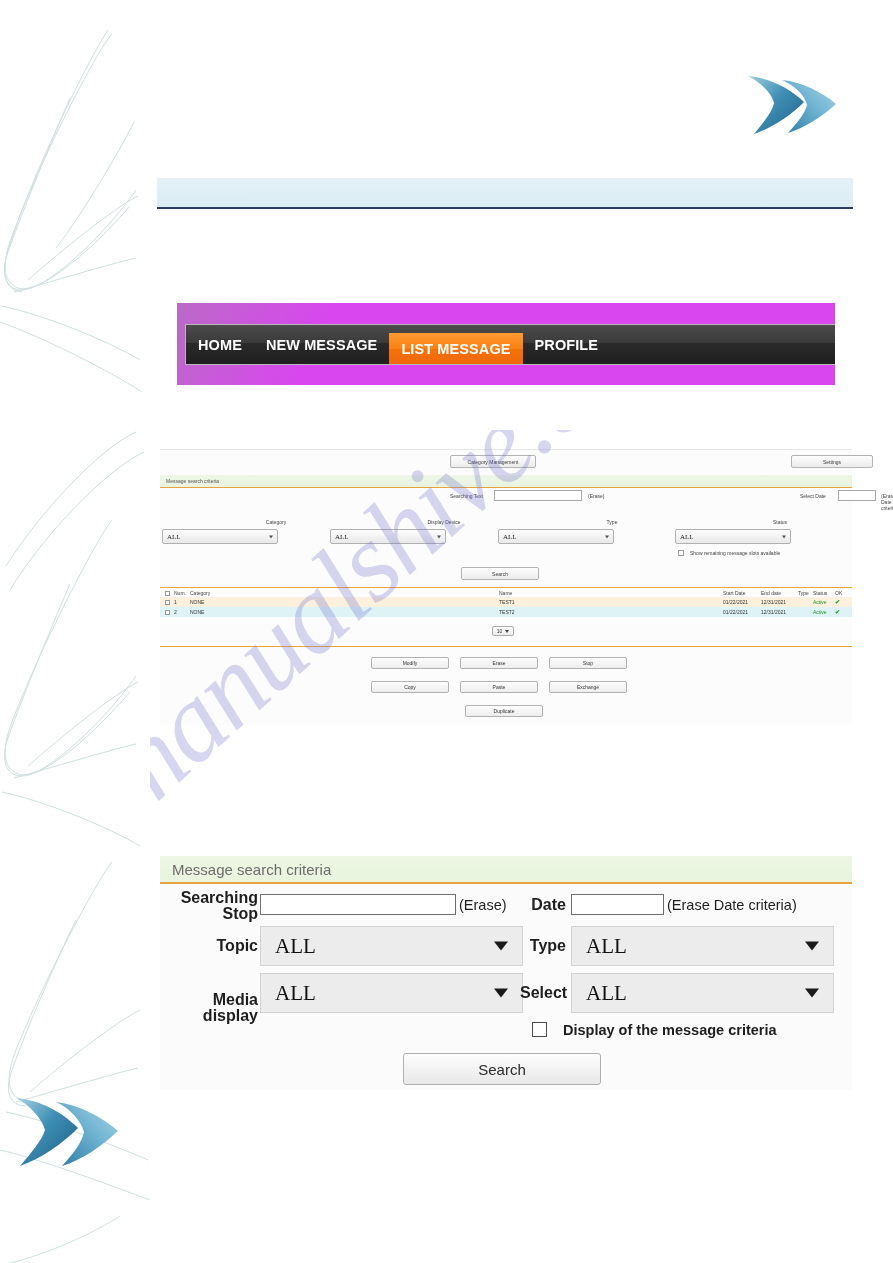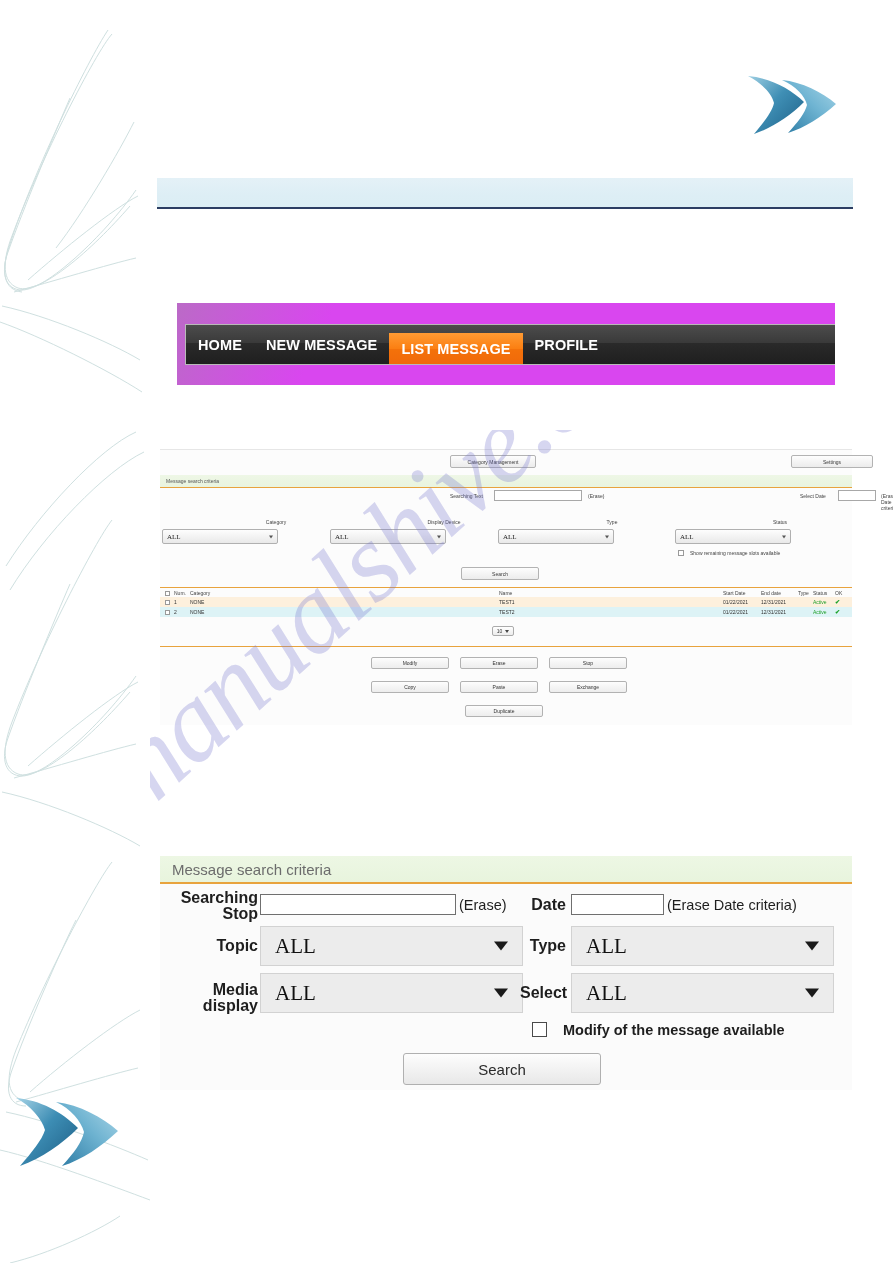--- a/index.html
+++ b/index.html
@@ -497,28 +497,28 @@
   <div class="zselect" style="left:100px; top:70px; width:263px;">
     <span>ALL</span>
     <span class="zcaret"></span>
   </div>
   <div class="zlabel" style="left:366px; top:82px; width:40px;">Type</div>
   <div class="zselect" style="left:411px; top:70px; width:263px;">
     <span>ALL</span>
     <span class="zcaret"></span>
   </div>
 
-  <div class="zlabel" style="left:-2px; top:126px; width:100px;">Media display</div>
+  <div class="zlabel" style="left:-2px; top:136px; width:100px;">Media display</div>
   <div class="zselect" style="left:100px; top:117px; width:263px;">
     <span>ALL</span>
     <span class="zcaret"></span>
   </div>
   <div class="zlabel" style="left:360px; top:129px; width:46px;">Select</div>
   <div class="zselect" style="left:411px; top:117px; width:263px;">
     <span>ALL</span>
     <span class="zcaret"></span>
   </div>
 
   <div class="zcheck" style="left:372px; top:166px;"></div>
-  <div class="zchecklabel" style="left:403px; top:166px;">Modify of the message available</div>
+  <div class="zchecklabel" style="left:403px; top:166px;">Display of the message criteria</div>
 
   <div class="zsearch" style="left:243px; top:197px;">Search</div>
 </div>
 
 </body></html>

